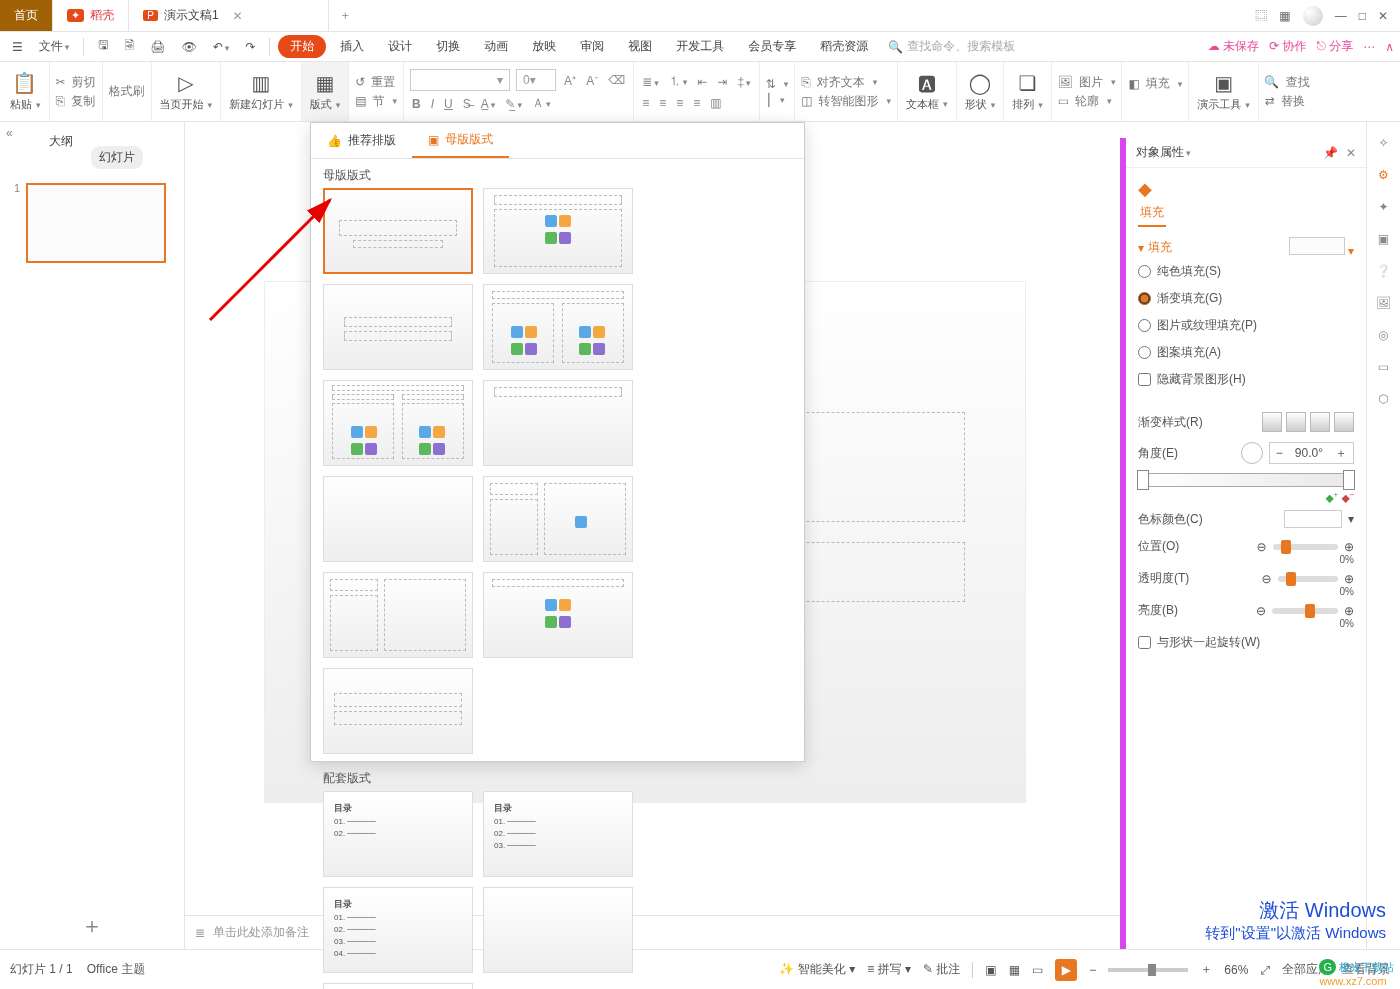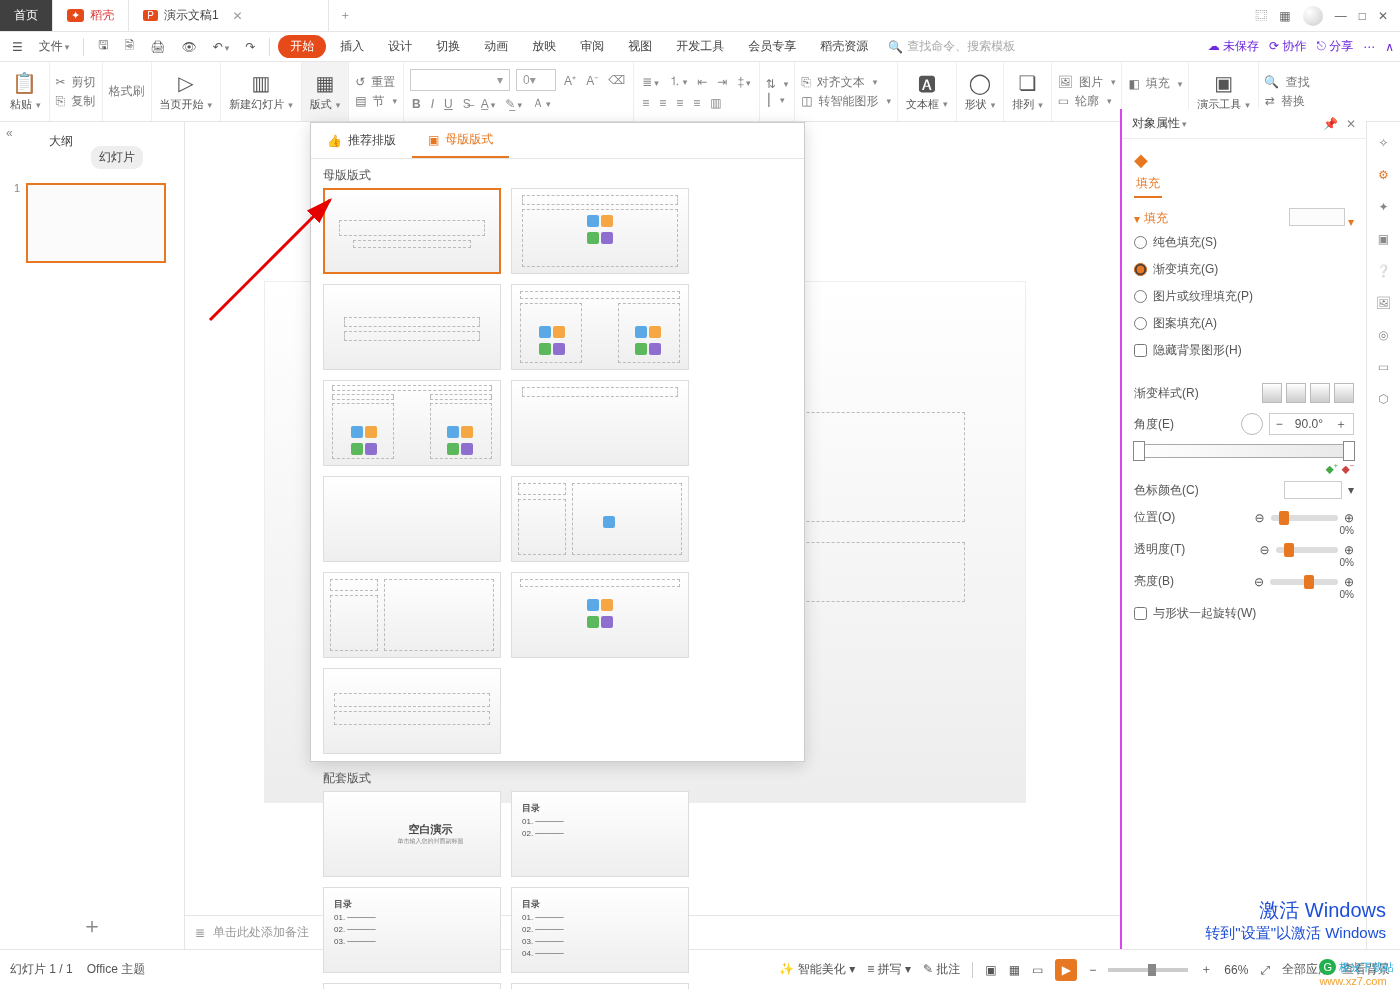--- a/index.html
+++ b/index.html
@@ -1,34 +1,34 @@
 <!DOCTYPE html>
 <html><head>
 <meta charset="utf-8">
 <style>
 * { margin:0; padding:0; box-sizing:border-box; font-family:"Microsoft YaHei",sans-serif; user-select:none; }
 body { background:#fff; width:1400px; height:989px; overflow:hidden; position:relative; font-size:12px; color:#444; }
 
 
 .titlebar { height:32px; background:#fff; border-bottom:1px solid #e5e5e5; display:flex; align-items:stretch; }
 .tab { display:flex; align-items:center; padding:0 14px; gap:6px; border-right:1px solid #e5e5e5; cursor:pointer; }
-.tab.home { background:#404040; color:#fff; }
+.tab.home { background:#a16207; color:#fff; }
 .tab .close { margin-left:8px; color:#999; }
 .tabplus { width:32px; display:flex; align-items:center; justify-content:center; color:#888; }
 .winctrls { margin-left:auto; display:flex; align-items:center; gap:12px; padding:0 12px; color:#666; }
 .winctrls span { cursor:pointer; }
 
 
 .menurow { height:30px; display:flex; align-items:center; border-bottom:1px solid #e5e5e5; padding:0 6px; gap:4px; }
 .menurow .mbtn { padding:4px 6px; border-radius:3px; cursor:pointer; color:#555; }
 .menurow .sep { width:1px; height:18px; background:#ddd; margin:0 4px; }
 .menurow .pill { background:#e64a19; color:#fff; border-radius:12px; padding:3px 12px; }
 .menurow .menutab { padding:4px 10px; cursor:pointer; color:#444; }
 .menurow .search { margin-left:6px; color:#aaa; display:flex; align-items:center; gap:4px; }
-.menurow .right { margin-left:auto; display:flex; align-items:center; gap:10px; color:#6d28d9; }
+.menurow .right { margin-left:auto; display:flex; align-items:center; gap:10px; color:#ec4899; }
 
 
 .ribbon { height:60px; border-bottom:1px solid #e5e5e5; display:flex; align-items:stretch; padding:0 2px; position:relative; }
 .rgroup { display:flex; flex-direction:column; align-items:center; justify-content:center; padding:0 8px; border-right:1px solid #eee; gap:2px; }
 .rgroup .big { font-size:20px; color:#555; }
 .rgroup .lbl { font-size:11px; color:#555; display:flex; align-items:center; gap:2px; }
 .rcol { display:flex; flex-direction:column; gap:2px; justify-content:center; padding:0 6px; }
 .rcol .rowi { display:flex; align-items:center; gap:6px; color:#777; }
 .fontbox { border:1px solid #ccc; height:22px; display:flex; align-items:center; padding:0 6px; color:#999; }
 .fontbox.w1{width:100px;} .fontbox.w2{width:40px;}
@@ -52,33 +52,33 @@
 .ph{position:absolute; border:1px dashed #bbb;}
 .notes{position:absolute; left:0; right:0; bottom:0; height:34px; border-top:1px solid #e5e5e5; display:flex; align-items:center; gap:8px; padding:0 10px; color:#999;}
 
 
 .droppanel{position:absolute; left:310px; top:122px; width:495px; height:640px; background:#fff; border:1px solid #ccc; box-shadow:0 4px 16px rgba(0,0,0,.15); z-index:20;}
 .droppanel .dtabs{display:flex; border-bottom:1px solid #e5e5e5;}
 .droppanel .dtab{padding:8px 16px; display:flex; align-items:center; gap:6px; cursor:pointer;}
 .droppanel .dtab.on{color:#e87722; border-bottom:2px solid #e87722;}
 .droppanel .section{padding:8px 12px 4px; color:#555;}
 .droppanel .grid{display:flex; flex-wrap:wrap; gap:10px; padding:0 12px 8px;}
-.lthumb{width:178px; height:86px; background:linear-gradient(#fff,#eee); border:1px solid #ddd; position:relative;padding-left:37px;}
+.lthumb{width:150px; height:86px; background:linear-gradient(#fff,#eee); border:1px solid #ddd; position:relative;padding-left:37px;}
 .lthumb.sel{border:2px solid #e87722;}
 .lthumb .dash{position:absolute; border:1px dashed #bbb;}
 .miniicon{width:12px;height:12px;border-radius:2px;display:inline-block;margin:1px;}
 .mi-b{background:#5aa9e6;} .mi-o{background:#f4a742;} .mi-g{background:#5cb85c;} .mi-p{background:#8e6fd0;}
 .toc{position:absolute; left:10px; top:10px; font-size:8px; color:#555; line-height:1.5;}
 .toc strong{font-size:9px;}
 
 
 .arrow{position:absolute; z-index:25; pointer-events:none;}
 
 
-.rpanel{position:absolute; right:34px; top:109px; width:246px; bottom:40px; border-left:2px solid #d946ef; background:#fff; padding:0; }
+.rpanel{position:absolute; right:34px; top:138px; width:246px; bottom:40px; border-left:6px solid #d946ef; background:#fff; padding:0; }
 .rpanel .rhead{display:flex; align-items:center; padding:6px 10px; border-bottom:1px solid #eee;}
 .rpanel .rhead .pin{margin-left:auto; color:#888; display:flex; gap:8px;}
 .rpanel .iconrow{padding:10px 12px 4px;}
 .rpanel .tabunder{color:#e87722; border-bottom:2px solid #e87722; padding:0 2px 4px; display:inline-block; margin:0 12px;}
 .rpanel .sect{padding:10px 12px; color:#555;}
 .rpanel .collhead{color:#e87722; display:flex; align-items:center; gap:4px;}
 .proprow{display:flex; align-items:center; gap:6px; padding:5px 0;}
 .proprow input[type=radio]{accent-color:#e87722;}
 .swatch{width:56px; height:18px; border:1px solid #ccc; background:#fcfcfc;}
 .gradsw{display:flex; gap:4px;}
@@ -362,24 +362,20 @@
         <span class="miniicon mi-g"></span><span class="miniicon mi-p"></span>
       </div>
     </div>
     <div class="lthumb">
       <div class="dash" style="left:10px;right:10px;top:24px;height:14px;"></div>
       <div class="dash" style="left:10px;right:10px;top:42px;height:14px;"></div>
     </div>
   </div>
   <div class="section">配套版式</div>
   <div class="grid">
-    <div class="lthumb" style="display:flex;flex-direction:column;align-items:center;justify-content:center;">
-       <span style="font-size:11px;font-weight:bold;">空白演示</span>
-       <span style="font-size:6px;color:#888;">单击输入您的封面副标题</span>
-    </div>
     <div class="lthumb">
       <div class="toc"><strong>目录</strong><br>01. ─────<br>02. ─────</div>
     </div>
     <div class="lthumb">
       <div class="toc"><strong>目录</strong><br>01. ─────<br>02. ─────<br>03. ─────</div>
     </div>
     <div class="lthumb">
       <div class="toc"><strong>目录</strong><br>01. ─────<br>02. ─────<br>03. ─────<br>04. ─────</div>
     </div>
     <div class="lthumb">

